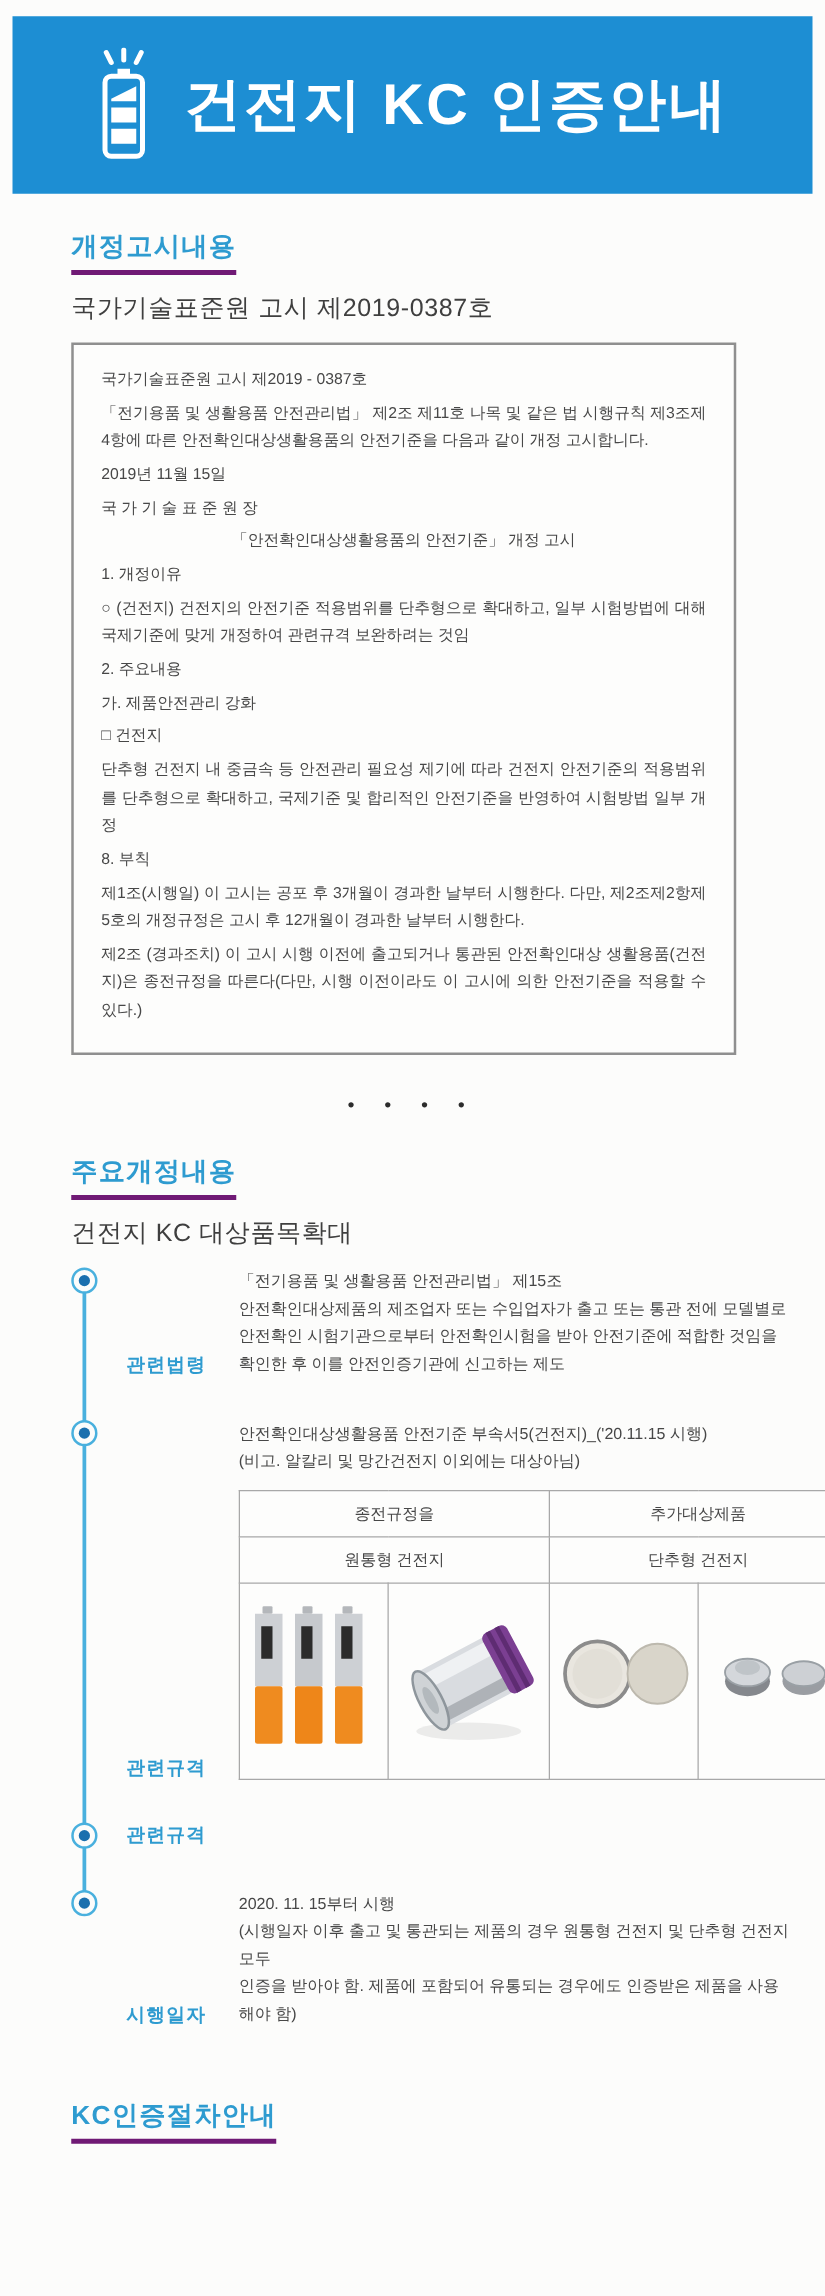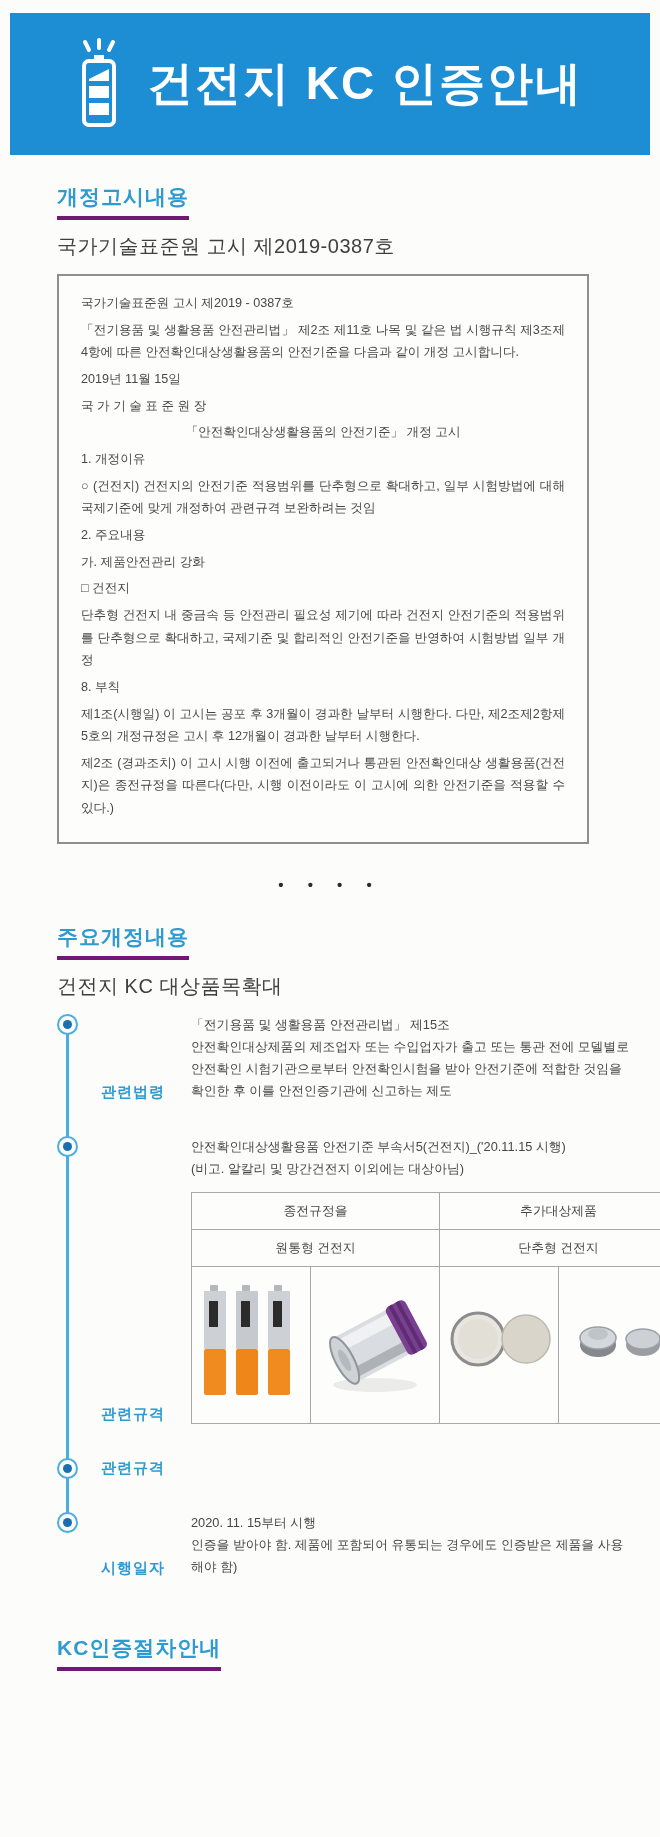--- a/index.html
+++ b/index.html
@@ -197,20 +197,21 @@
         </div>
       </div>
 
       <div class="t-item t-last">
         <span class="marker">
             <span class="inner"></span>
           </span>
         <div class="t-label">시행일자</div>
         <div class="t-body">
           <p class="ln">2020. 11. 15부터 시행</p>
+          <p class="ln">(시행일자 이후 출고 및 통관되는 제품의 경우 원통형 건전지 및 단추형 건전지 모두</p>
           <p class="ln">인증을 받아야 함. 제품에 포함되어 유통되는 경우에도 인증받은 제품을 사용해야 함)</p>
         </div>
       </div>
 
     </div>
   </section>
 
   <section class="sec sec-proc">
     <h2 class="sec-heading">KC인증절차안내</h2>
 

